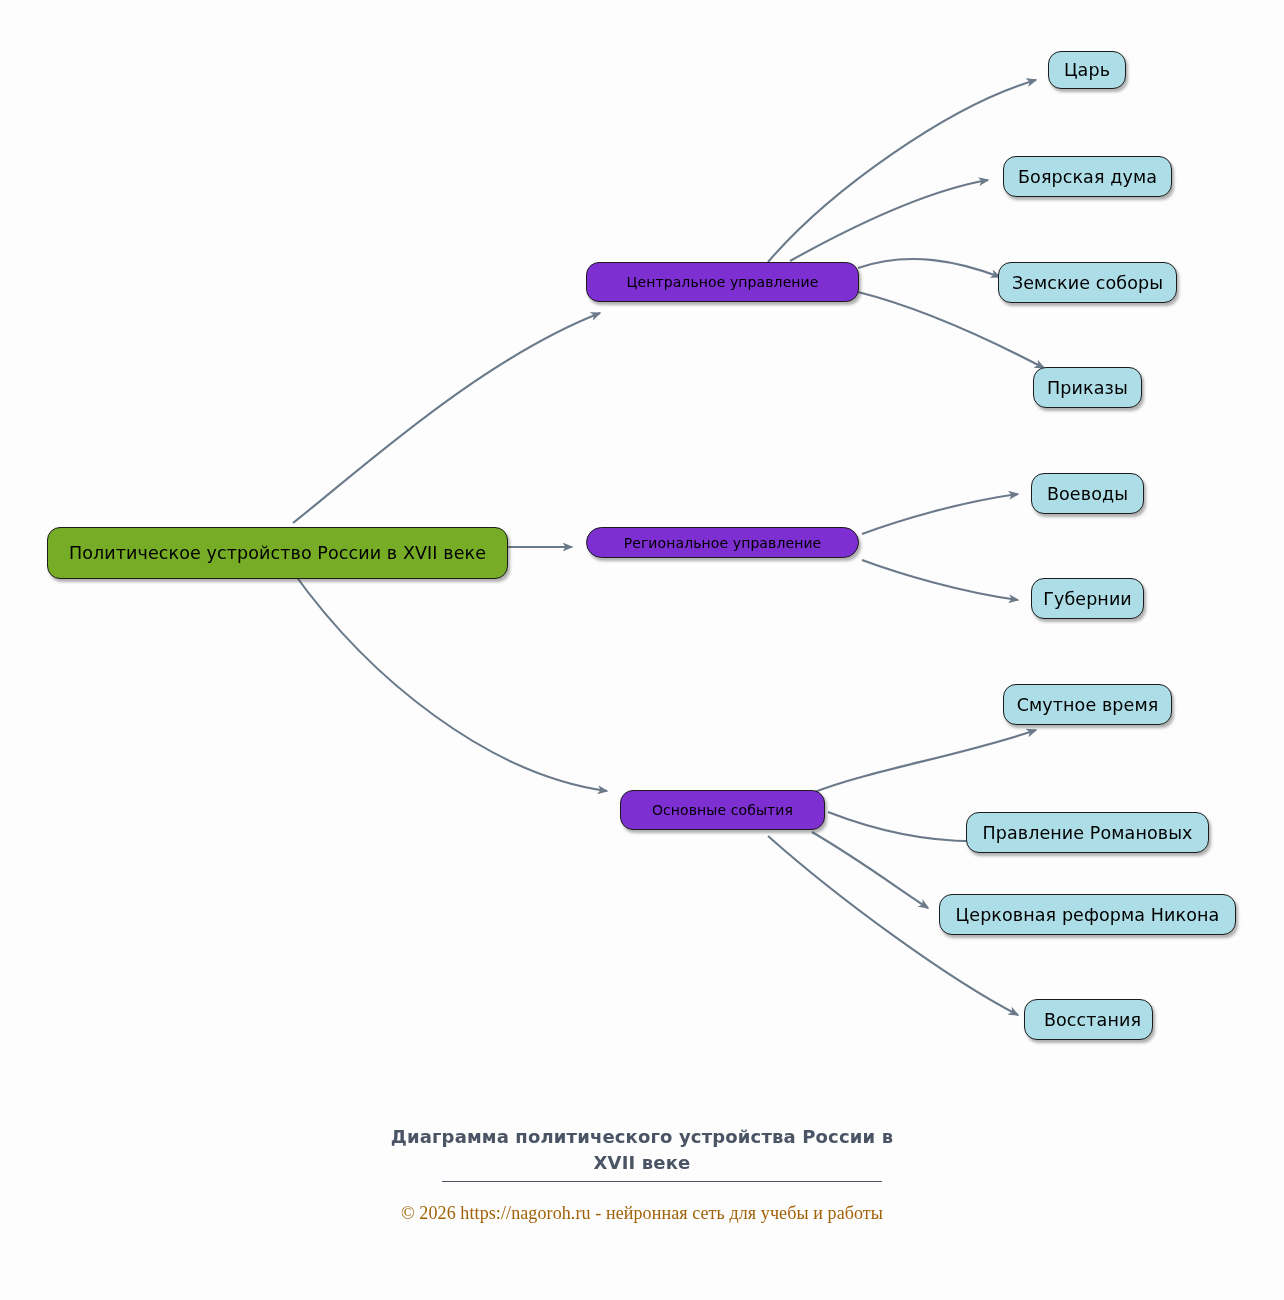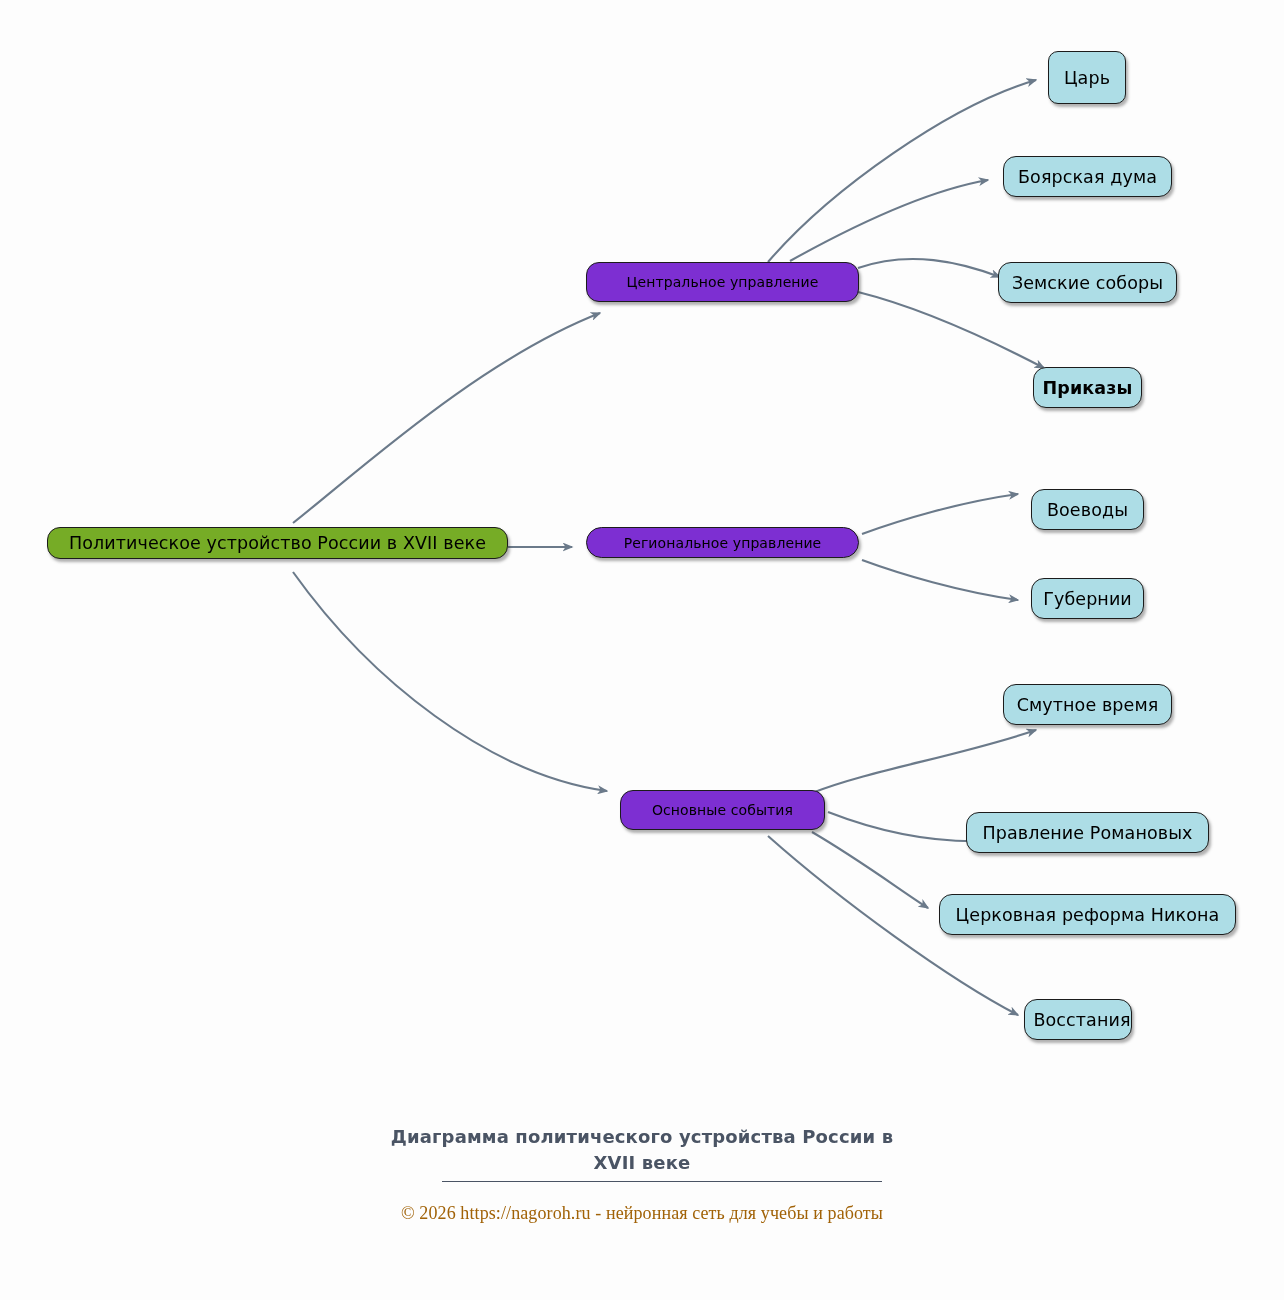--- a/index.html
+++ b/index.html
@@ -113,49 +113,49 @@
       <path d="M862,534 C900,520 960,502 1018,494"></path>
       <path d="M862,560 C900,574 960,592 1018,600"></path>
 
       <path d="M812,793 C870,770 960,756 1036,730"></path>
       <path d="M828,812 C900,840 960,845 1012,839"></path>
       <path d="M812,832 C860,860 900,890 928,908"></path>
       <path d="M768,836 C840,900 950,980 1018,1015"></path>
     </g>
   </svg>
 
-  <div class="node node-root" style="left:47px; top:527px; width:461px; height:32px;">
+  <div class="node node-root" style="left:47px; top:527px; width:461px; height:52px;">
     <span>Политическое устройство России в XVII веке</span>
   </div>
 
   <div class="node node-branch" style="left:586px; top:262px; width:273px; height:40px;">
     <span>Центральное управление</span>
   </div>
 
-  <div class="node node-leaf" style="left:1048px; top:51px; width:78px; height:53px;border-radius:10px;">
+  <div class="node node-leaf" style="left:1048px; top:51px; width:78px; height:38px;">
     <span>Царь</span>
   </div>
 
   <div class="node node-leaf" style="left:1003px; top:156px; width:169px; height:41px;">
     <span>Боярская дума</span>
   </div>
 
   <div class="node node-leaf" style="left:998px; top:262px; width:179px; height:41px;">
     <span>Земские соборы</span>
   </div>
 
-  <div class="node node-leaf" style="left:1033px; top:367px; width:109px; height:41px;font-weight:bold;">
+  <div class="node node-leaf" style="left:1033px; top:367px; width:109px; height:41px;">
     <span>Приказы</span>
   </div>
 
   <div class="node node-branch" style="left:586px; top:527px; width:273px; height:31px;border-radius:17px;">
     <span>Региональное управление</span>
   </div>
 
-  <div class="node node-leaf" style="left:1031px; top:473px; width:113px; height:41px;margin-top:16px;">
+  <div class="node node-leaf" style="left:1031px; top:473px; width:113px; height:41px;">
     <span>Воеводы</span>
   </div>
 
   <div class="node node-leaf" style="left:1031px; top:578px; width:113px; height:41px;">
     <span>Губернии</span>
   </div>
 
   <div class="node node-branch" style="left:620px; top:790px; width:205px; height:40px;">
     <span>Основные события</span>
   </div>
@@ -165,21 +165,21 @@
   </div>
 
   <div class="node node-leaf" style="left:966px; top:812px; width:243px; height:41px;">
     <span>Правление Романовых</span>
   </div>
 
   <div class="node node-leaf" style="left:939px; top:894px; width:297px; height:41px;">
     <span>Церковная реформа Никона</span>
   </div>
 
-  <div class="node node-leaf" style="left:1024px; top:999px; width:108px; height:41px;padding-left:8px;">
+  <div class="node node-leaf" style="left:1024px; top:999px; width:129px; height:41px;padding-left:8px;">
     <span>Восстания</span>
   </div>
 
   <div class="footer footer-title">
     <span>Диаграмма политического устройства России в</span><br>
     <span>XVII веке</span>
   </div>
 
   <div class="footer-rule"></div>
 

